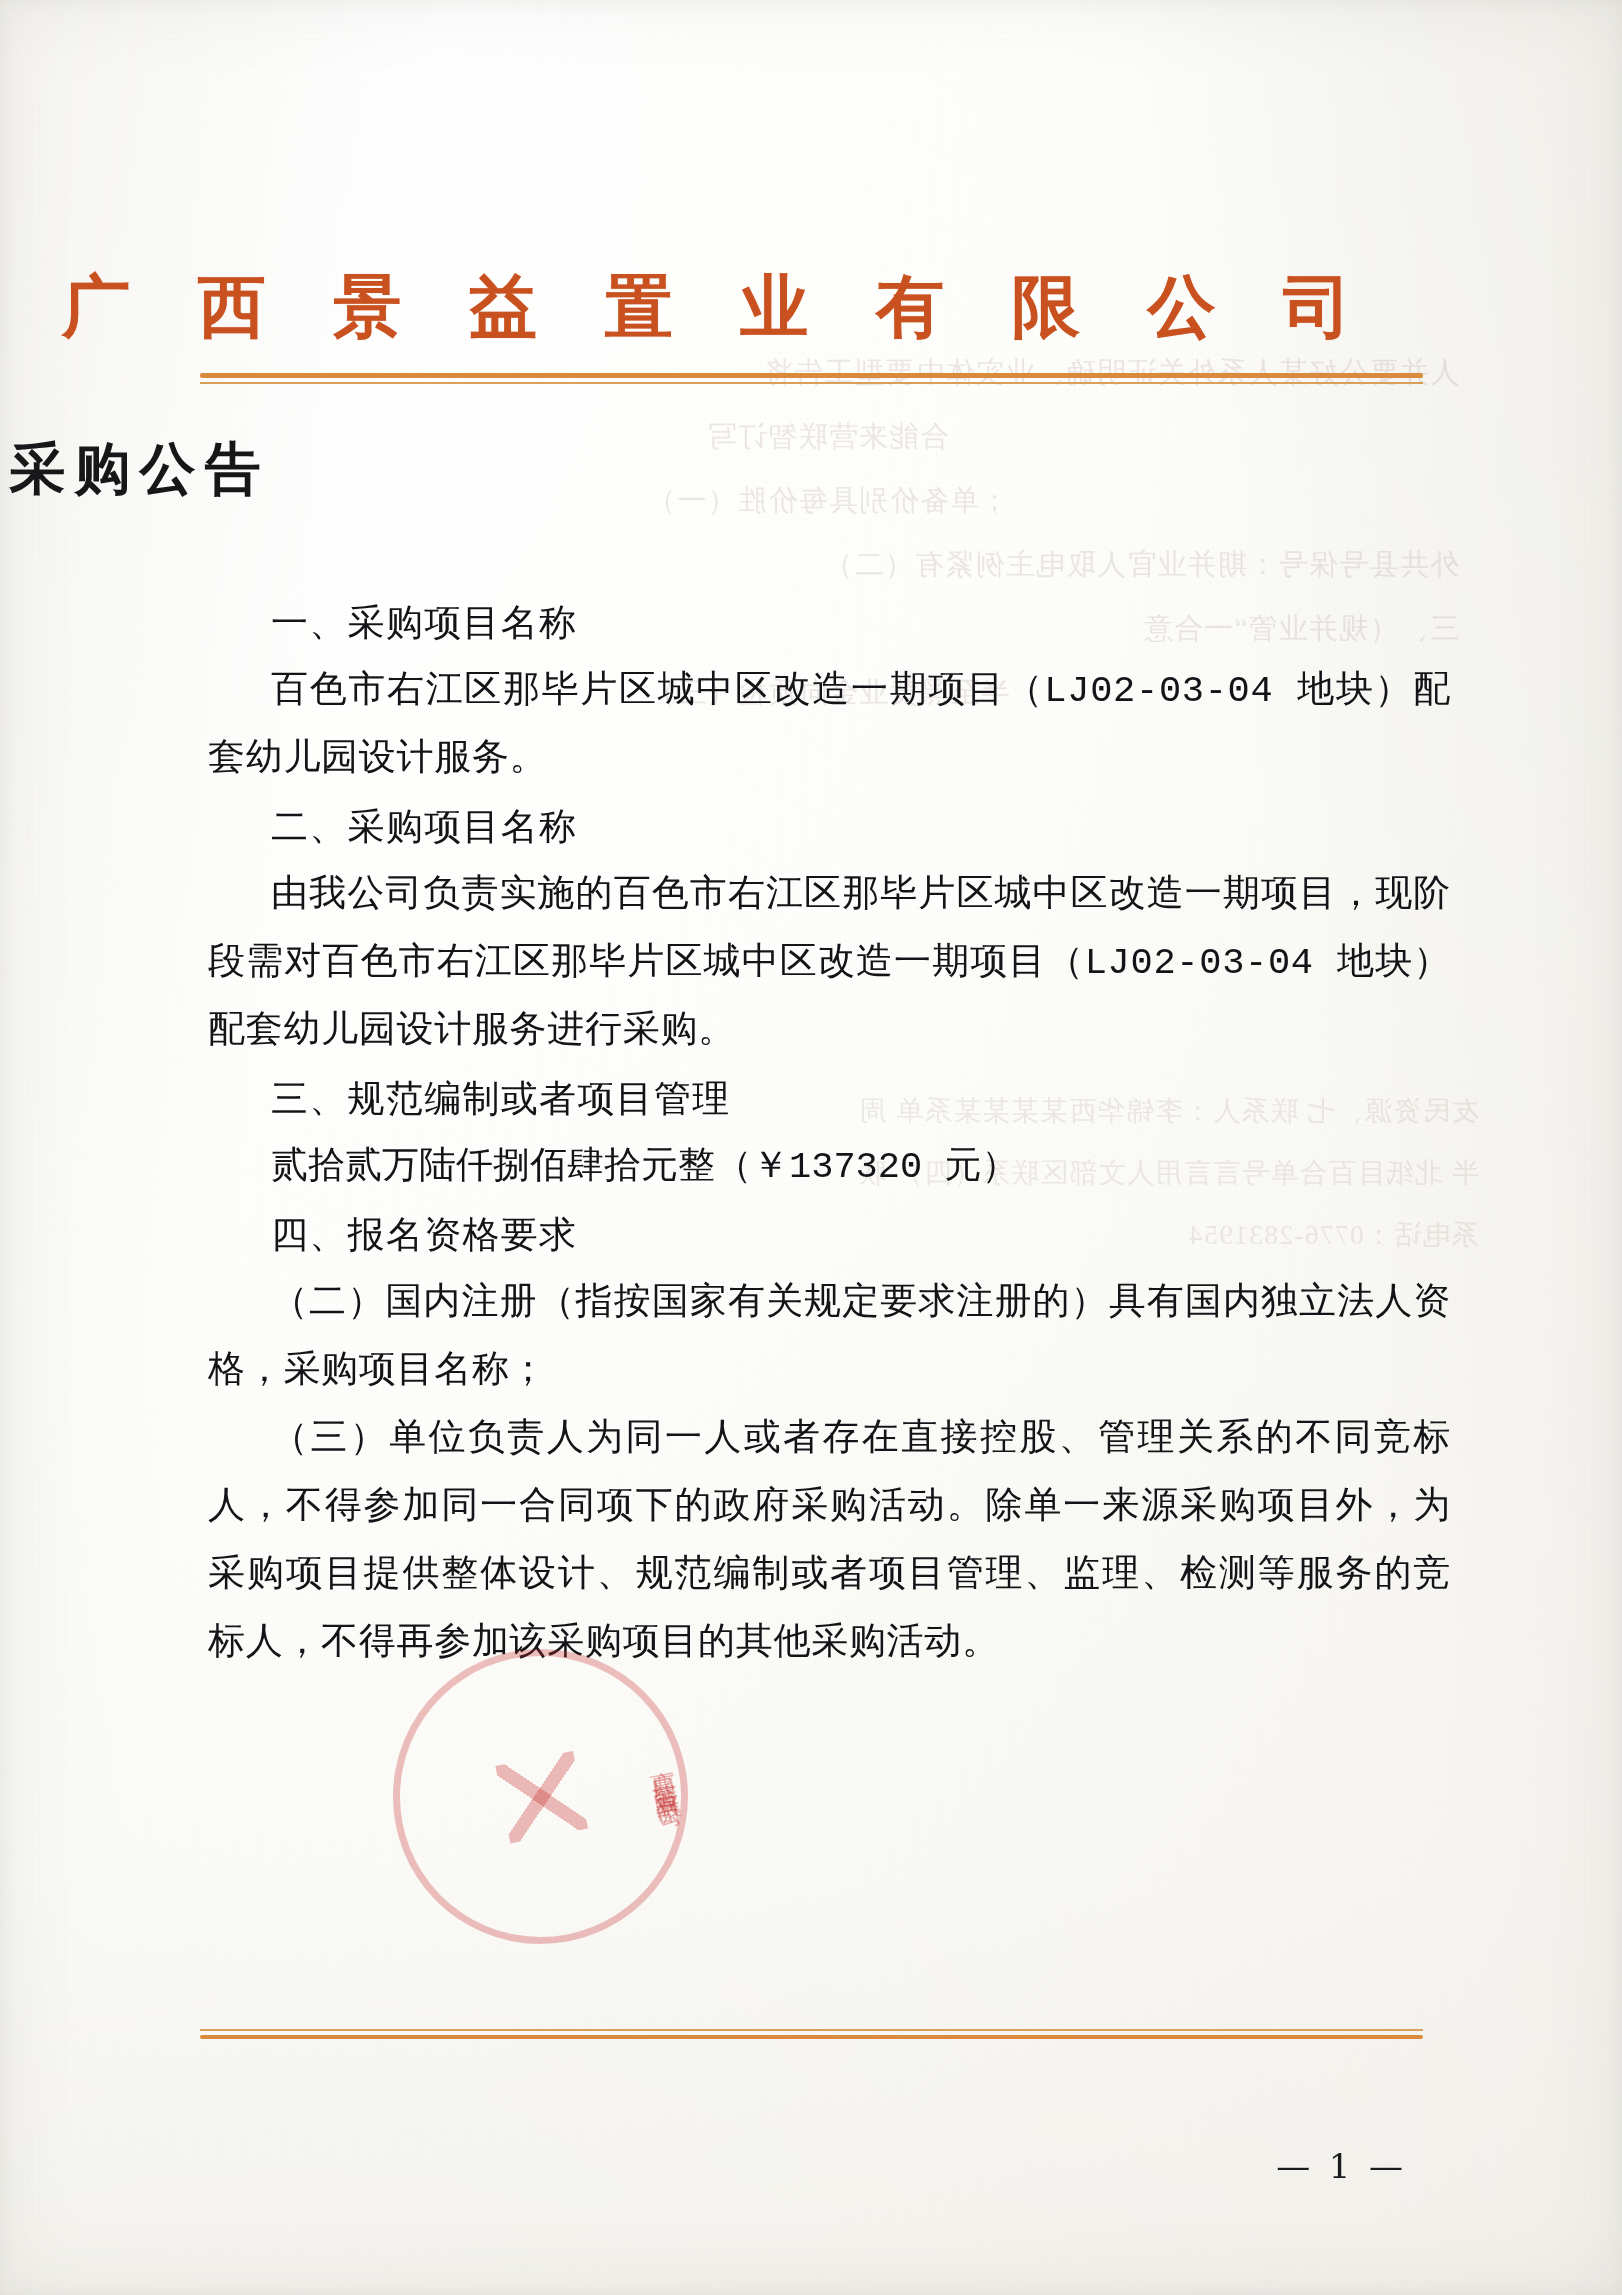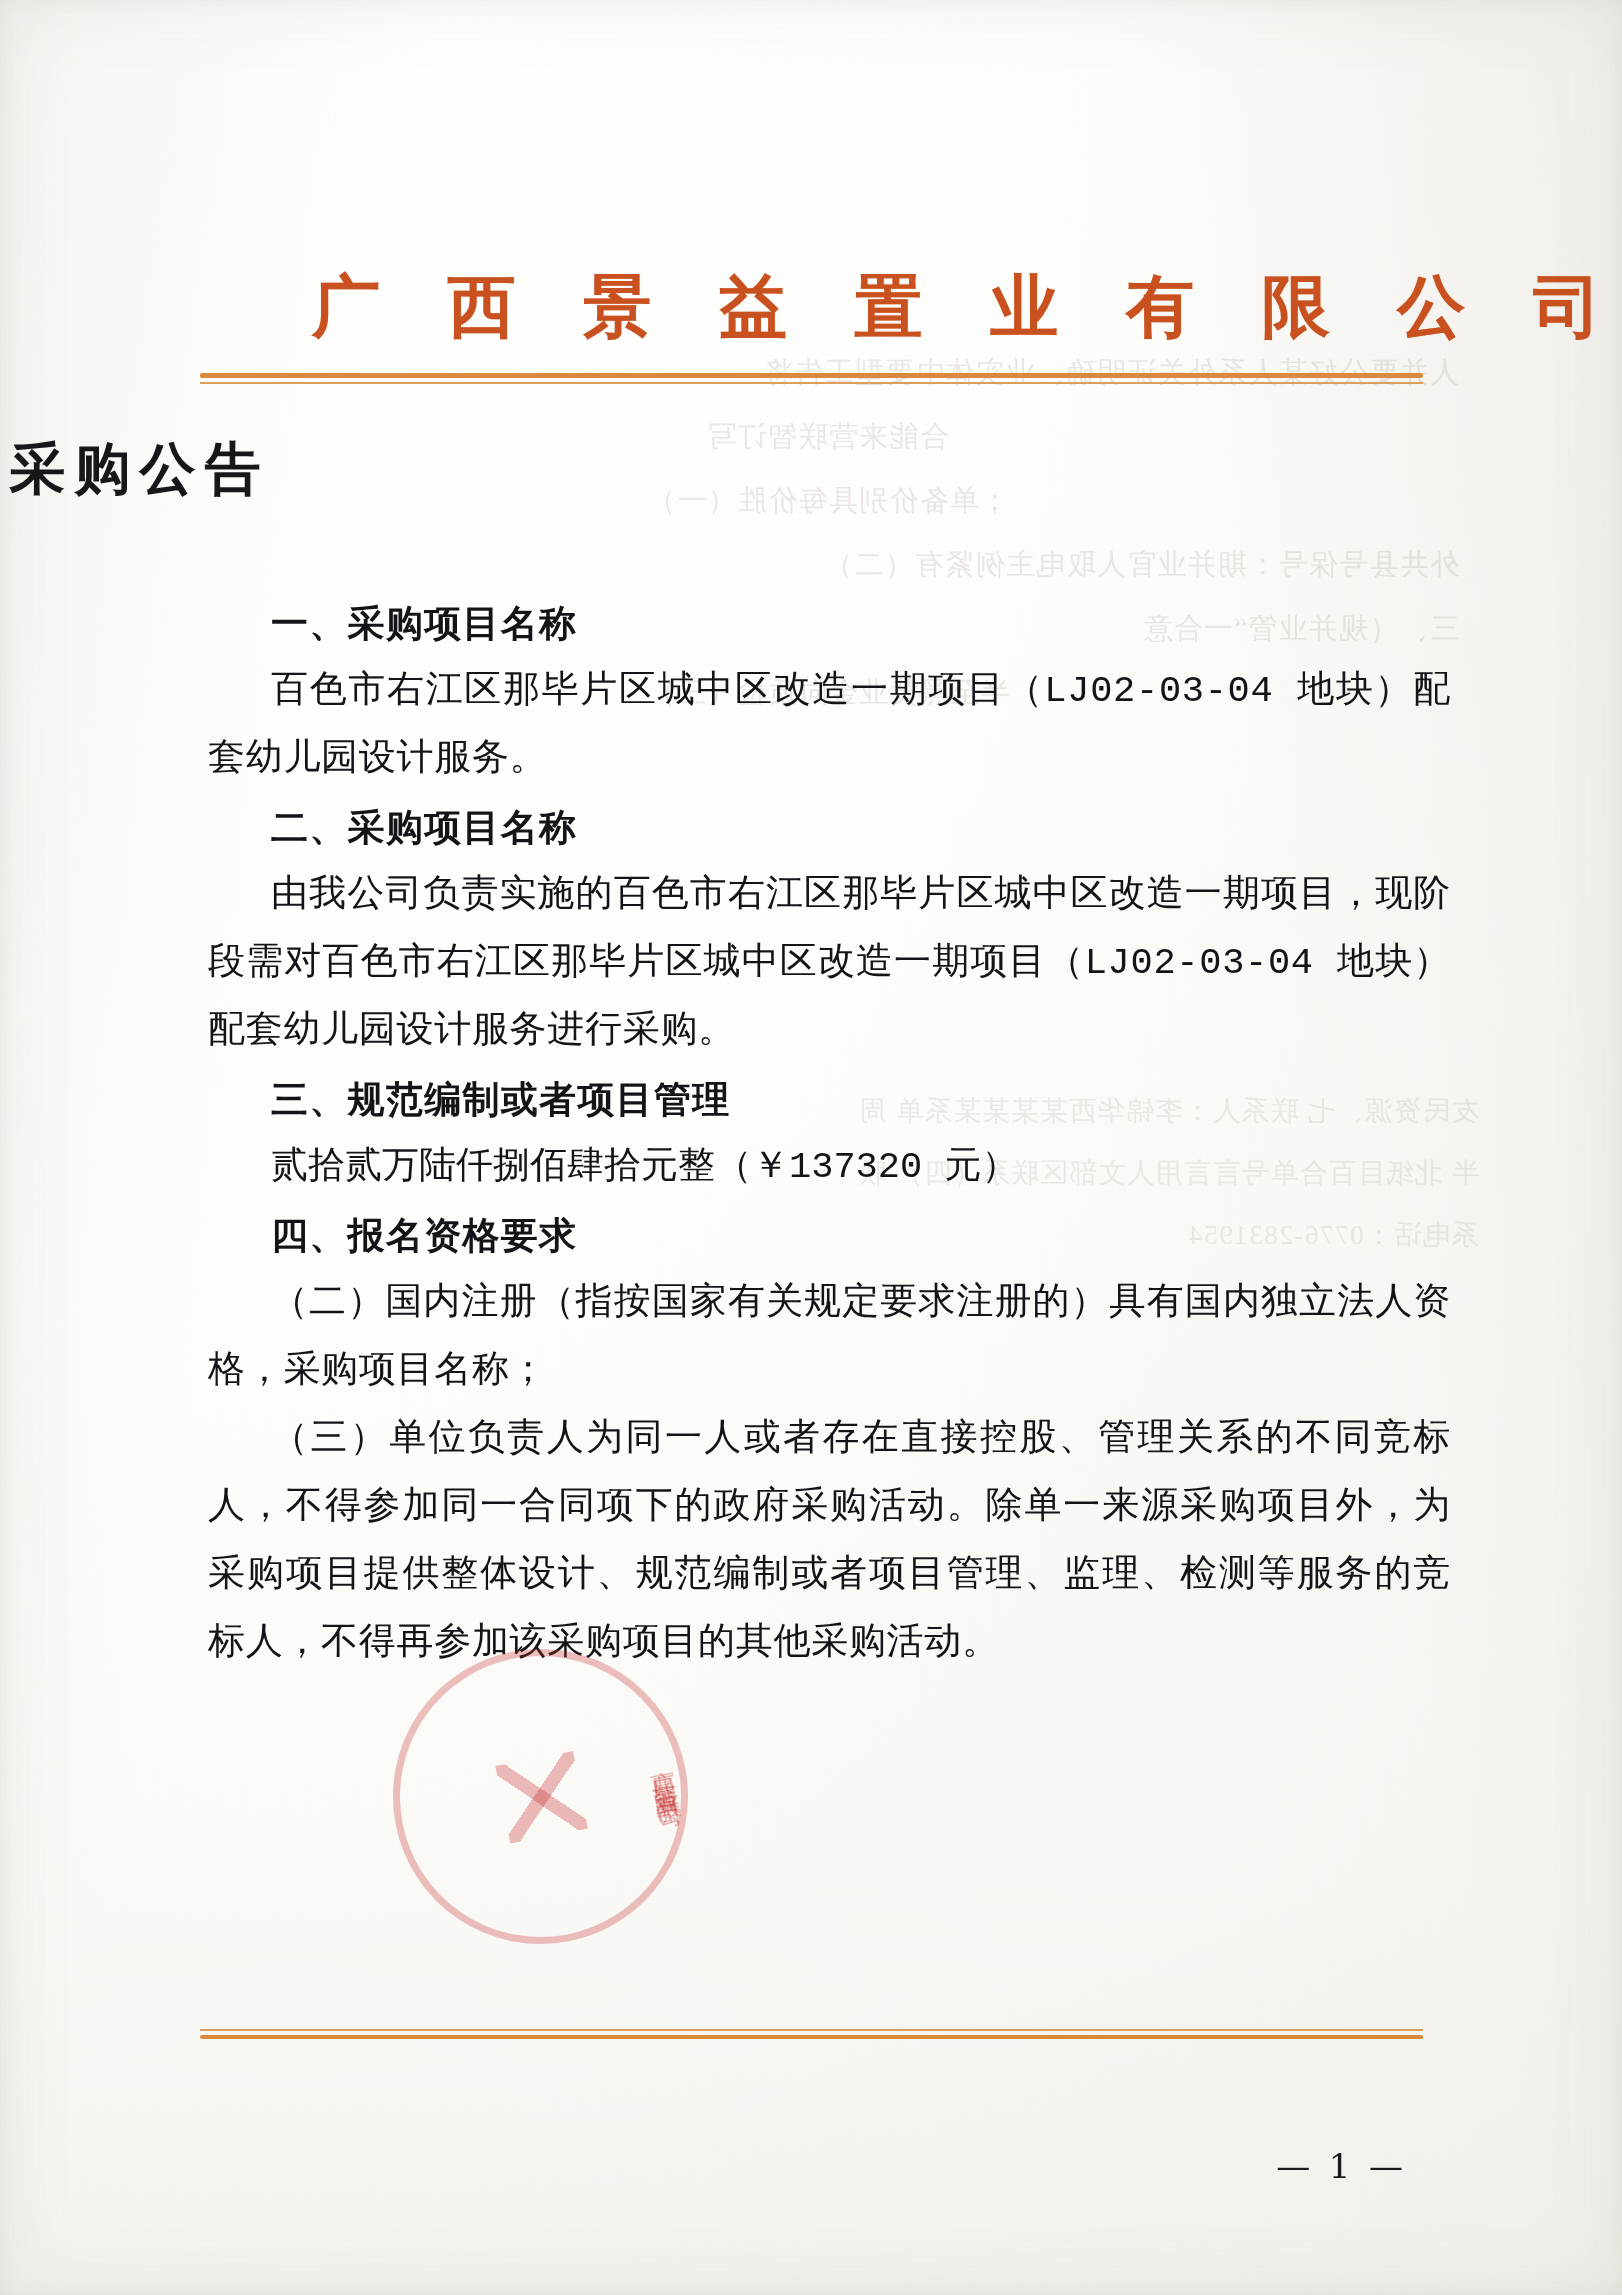--- a/index.html
+++ b/index.html
@@ -71,21 +71,22 @@
     pointer-events: none;
     user-select: none;
   }
 
   
   .letterhead {
     position: absolute;
     left: 0;
     right: 0;
     top: 262px;
-    text-align: right;
+    text-align: left;
+    padding-left: 40px;
   }
   .company-name {
     font-family: "DejaVu Serif", "Liberation Serif", serif;
     font-size: 68px;
     letter-spacing: 22px;
     font-weight: 700;
     color: #c9511f;
     text-shadow: 0 0 0.7px rgba(201,81,31,.5);
     padding-left: 22px;
     white-space: pre;
@@ -125,21 +126,21 @@
   
   .body-area {
     position: absolute;
     left: 208px;
     top: 589px;
     width: 1243px;
     color: #141418;
   }
   .sec-head {
     font-family: "DejaVu Serif", "Liberation Serif", serif;
-    font-weight: 700;
+    font-weight: 400;
     font-size: 37px;
     line-height: 68px;
     letter-spacing: 1.3px;
     text-indent: 63px;
   }
   .para {
     font-family: Liberation Mono, monospace;
     font-size: 37px;
     line-height: 68px;
     letter-spacing: 0.7px;

